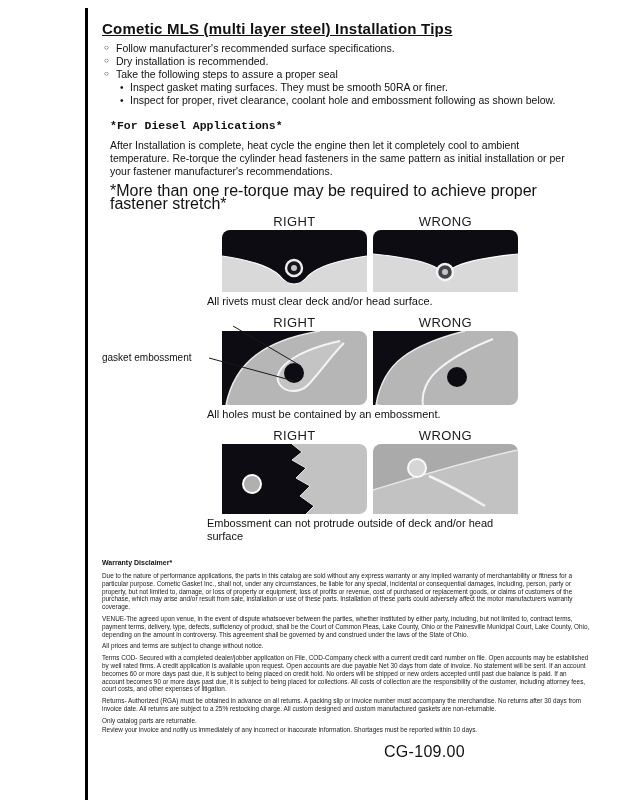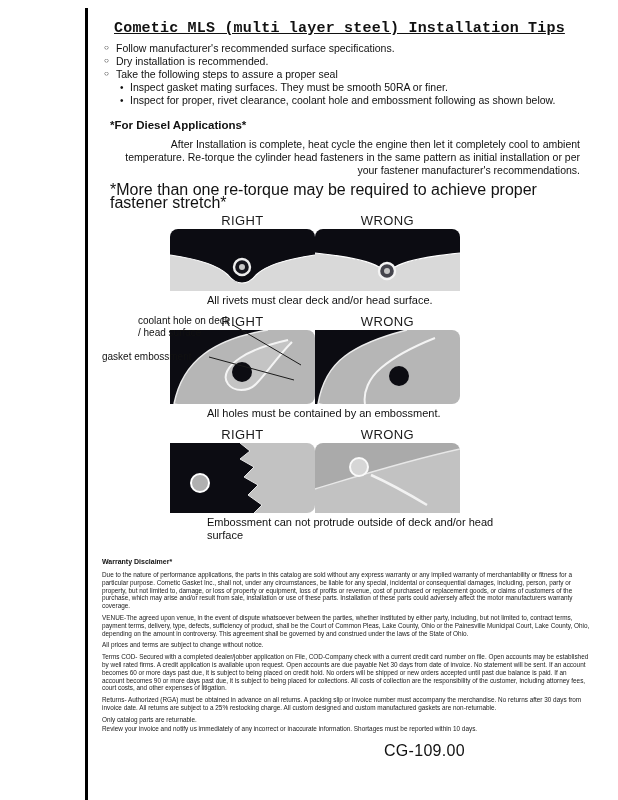--- a/index.html
+++ b/index.html
@@ -4,35 +4,35 @@
 <style>
   * { margin:0; padding:0; box-sizing:border-box; }
   html,body { background:#fff; }
   .page {
     width:618px; height:800px; background:#ffffff; position:relative;
     font-family:"Liberation Sans", sans-serif; color:#111; overflow:hidden;
   }
   .left-rule { position:absolute; left:85px; top:8px; bottom:0; width:3px; background:#000; }
   .content { position:absolute; left:102px; top:20px; width:492px; }
 
-  .title { font-size:15px; font-weight:bold; text-decoration:underline; margin:0 0 5px 12px; letter-spacing:.2px;font-family:Liberation Mono, monospace; }
+  .title { font-size:15px; font-weight:bold; text-decoration:underline; margin:0 0 5px 0; letter-spacing:.2px; }
 
   .bullet { position:relative; font-size:10.5px; line-height:13px; padding-left:14px; }
   .bullet .marker { position:absolute; left:2px; top:-1px; font-size:8px; }
   .bullet.l2 { padding-left:28px; }
   .bullet.l2 .marker { left:18px; font-size:10px; top:0; }
 
-  .diesel-head { font-size:11.5px; font-weight:bold; margin:12px 0 0 8px; }
+  .diesel-head { font-size:11.5px; font-weight:bold; margin:12px 0 0 8px;font-family:Liberation Mono, monospace; }
   .para { font-size:10.5px; line-height:13px; margin:5px 14px 0 8px; width:470px; }
-  .para.mt { margin-top:7px;text-align:right; }
+  .para.mt { margin-top:7px; }
   .note { font-size:16px; line-height:13px; margin:6px 0 0 8px; }
 
   .figs { margin-top:4px; }
   .fig-row { position:relative; width:100%; }
-  .fig-pair { display:flex; margin-left:68px; }
+  .fig-pair { display:flex; gap:6px; margin-left:120px; }
   .fig-col { width:145px; }
   .fig-label { text-align:center; font-size:13px; line-height:15px; color:#1a1a1a; letter-spacing:.4px; margin-bottom:1px; }
   .fig-col svg { display:block; width:145px; }
   .fig-caption { font-size:11px; line-height:13px; margin:3px 0 7px 105px; width:310px; }
 
   .annot { position:absolute; font-size:10px; line-height:11.5px; color:#111; }
   .annot1 { left:36px; top:1px; width:94px; }
   .annot2 { left:0; top:37px; width:114px; white-space:nowrap; }
   .annot-lines { position:absolute; left:0; top:0; pointer-events:none; }
 
@@ -121,21 +121,20 @@
             <div class="fig-label">WRONG</div>
             <svg viewBox="0 0 145 74">
               <rect width="145" height="74" rx="8" fill="#b6b6b6"></rect>
               <path d="M0,0 L92,0 C68,6 46,14 30,26 C14,38 6,56 3,74 L0,74 Z" fill="#0c0c12"></path>
               <path d="M92,0 C68,6 46,14 30,26 C14,38 6,56 3,74" fill="none" stroke="#ececec" stroke-width="1.5"></path>
               <path d="M120,8 C100,16 80,26 66,38 C54,48 48,62 50,74" fill="none" stroke="#f4f4f4" stroke-width="2"></path>
               <circle cx="84" cy="46" r="10" fill="#0c0c12"></circle>
             </svg>
           </div>
         </div>
-        <div class="annot annot1">coolant hole on deck / head surface</div>
         <div class="annot annot2">gasket embossment</div>
         <svg class="annot-lines" width="300" height="95" viewBox="0 0 300 95">
           <line x1="131" y1="11" x2="199" y2="51" stroke="#1a1a1a" stroke-width="1"></line>
           <line x1="107" y1="43" x2="192" y2="66" stroke="#1a1a1a" stroke-width="1"></line>
         </svg>
       </div>
       <p class="fig-caption">All holes must be contained by an embossment.</p>
 
       <div class="fig-row">
         <div class="fig-pair">

